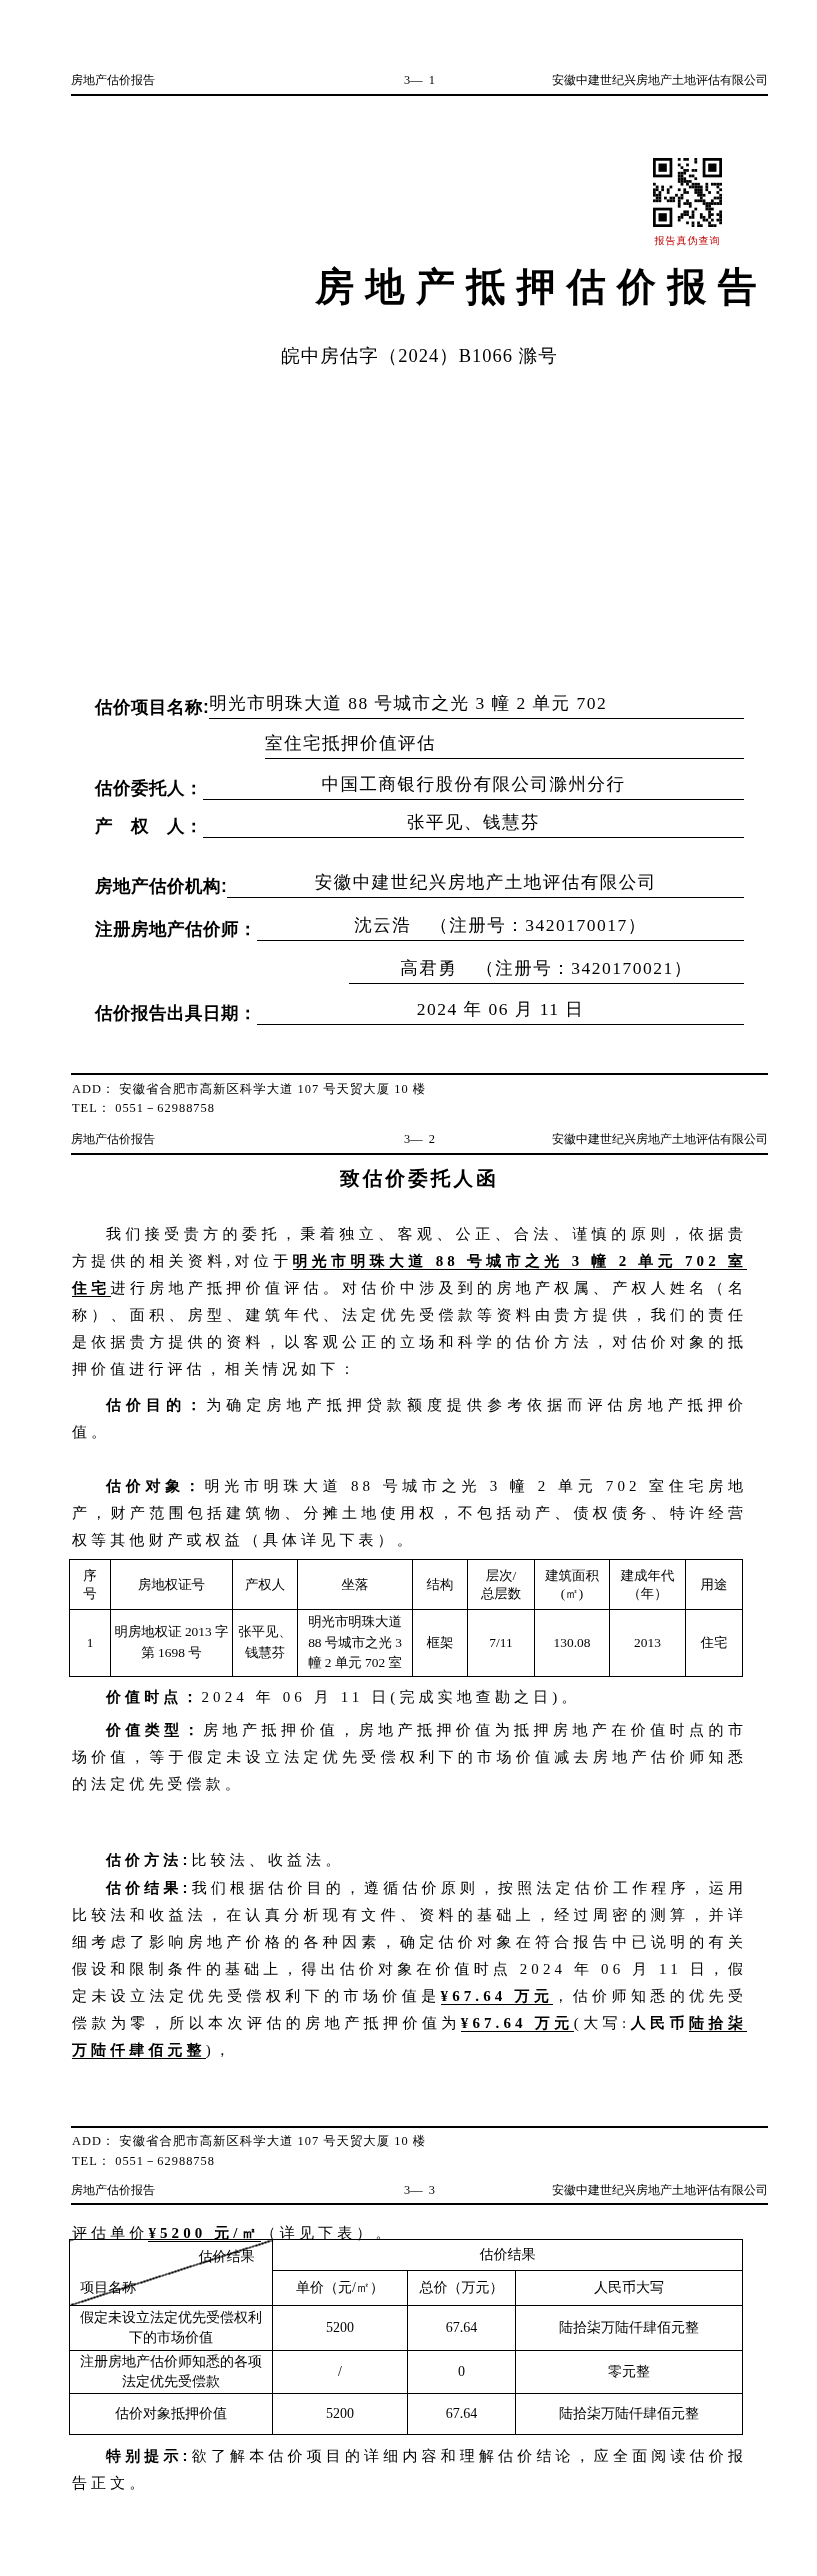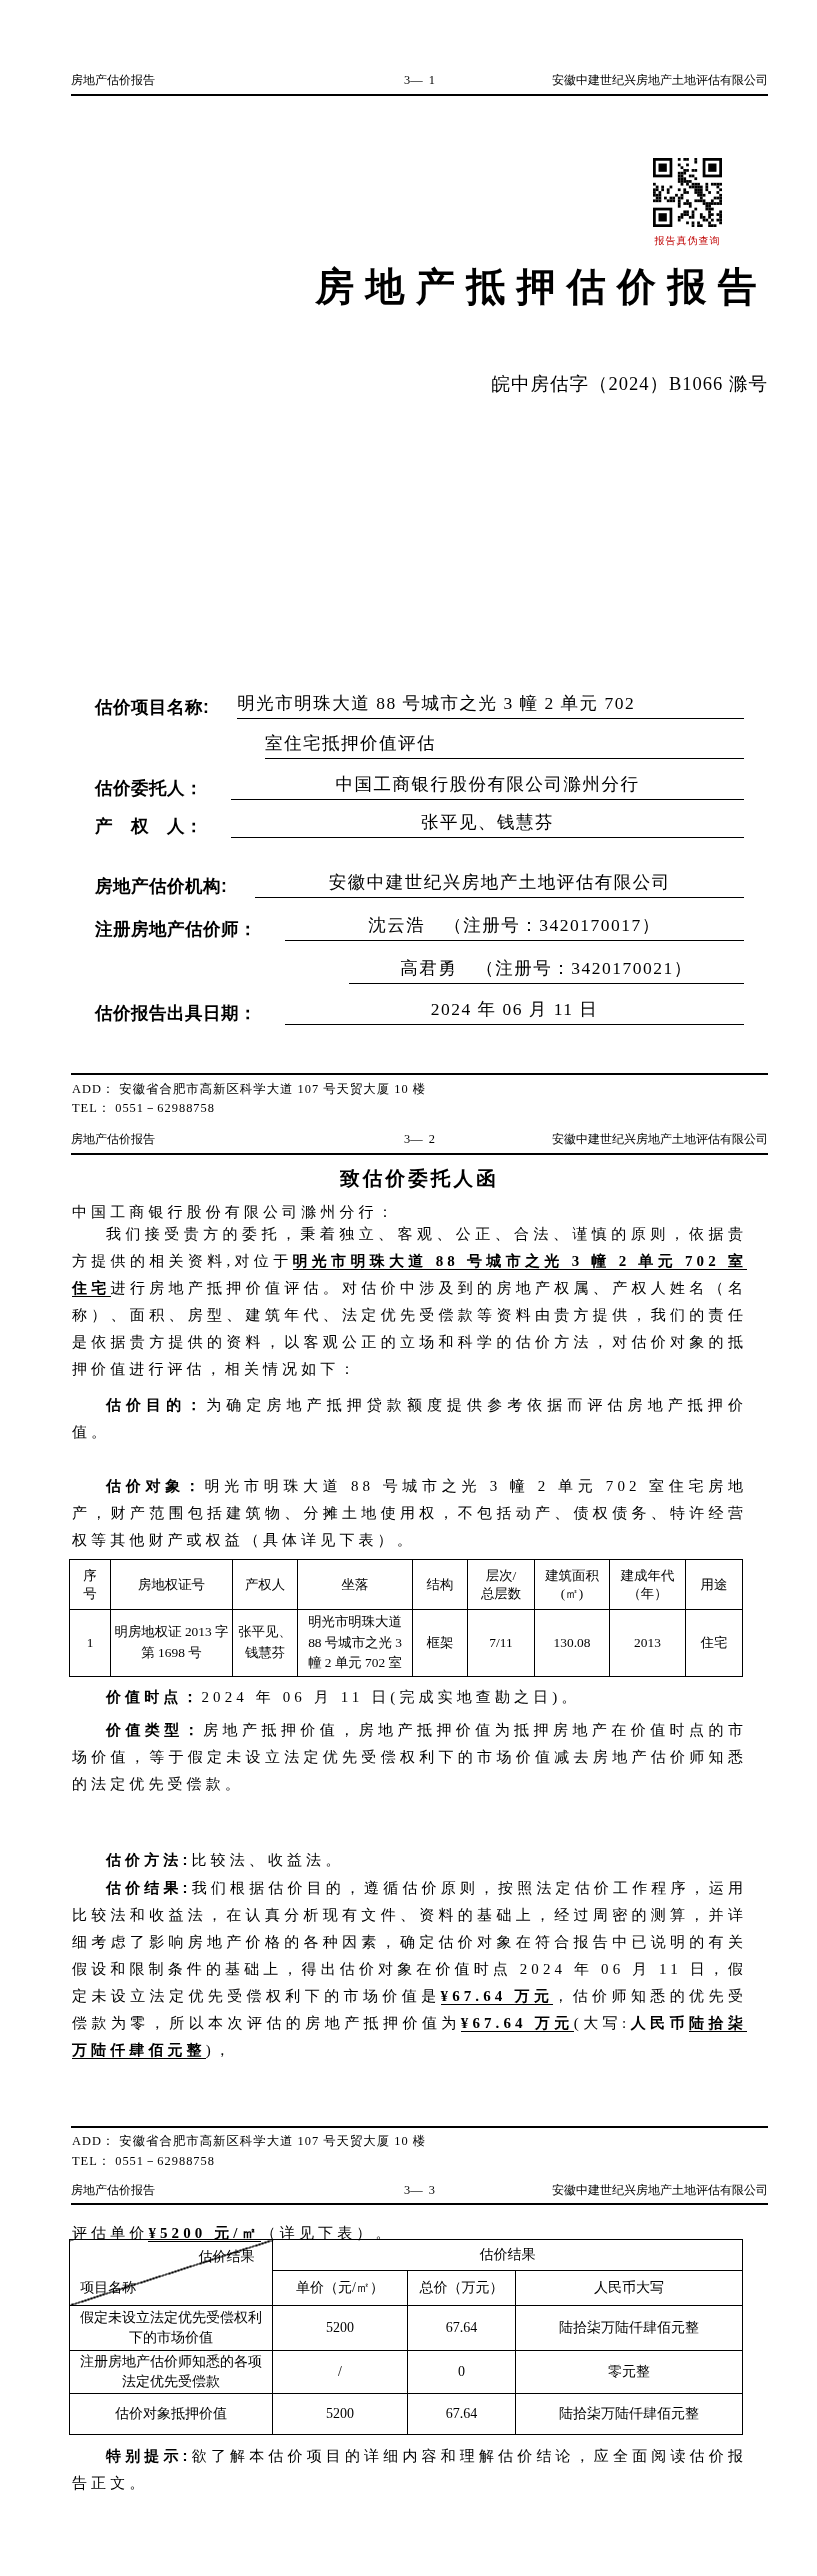--- a/index.html
+++ b/index.html
@@ -12,21 +12,21 @@
   .pghead{left:71px;width:697px;display:grid;grid-template-columns:1fr auto 1fr;align-items:baseline;
           font-size:12px;}
   .pghead .l{justify-self:start;}
   .pghead .c{justify-self:center;font-size:12.4px;white-space:pre;}
   .pghead .r{justify-self:end;}
   .pgfoot{left:72px;font-size:12.4px;letter-spacing:1px;white-space:pre;}
   
   .covtitle{left:71px;width:697px;text-align:right;font-size:39px;font-weight:700;letter-spacing:11.3px;}
   .docno{left:71px;width:697px;text-align:center;font-size:18.5px;letter-spacing:1px;}
   .qrcap{text-align:center;font-size:10px;letter-spacing:1px;}
-  .cov{display:flex;align-items:flex-end;font-size:17.5px;gap:28px;}
+  .cov{display:flex;align-items:flex-end;font-size:17.5px;}
   .cov .lab{white-space:pre;letter-spacing:0.5px;}
   .cov .val{flex:1;border-bottom:1.5px solid #000;text-align:center;letter-spacing:1.5px;
             padding-bottom:3.1px;white-space:pre;}
   .cov .val.left{text-align:left;}
   
   .body-p{font-size:15px;line-height:27px;letter-spacing:4.1px;text-align:justify;width:675px;}
   .indent{text-indent:34px;}
   .b{font-weight:700;}
   .bu{font-weight:700;border-bottom:1.5px solid #000;}
   .lettitle{left:71px;width:697px;text-align:center;font-size:19.6px;letter-spacing:3.1px;}
@@ -226,21 +226,21 @@
       <rect x="96.48" y="0" width="37.52" height="37.52" fill="#000"></rect>
       <rect x="101.84" y="5.36" width="26.8" height="26.8" fill="#fff"></rect>
       <rect x="107.2" y="10.72" width="16.080000000000002" height="16.080000000000002" fill="#000"></rect>
       <rect x="0" y="96.48" width="37.52" height="37.52" fill="#000"></rect>
       <rect x="5.36" y="101.84" width="26.8" height="26.8" fill="#fff"></rect>
       <rect x="10.72" y="107.2" width="16.080000000000002" height="16.080000000000002" fill="#000"></rect>
     </svg>
   <div class="abs qrcap" style="left:636px;top:234px;width:103px;color:#c00000;">报告真伪查询</div>
 
   <div class="abs covtitle" style="top:260px;">房地产抵押估价报告</div>
-  <div class="abs docno" style="top:371px;text-align:right;">皖中房估字（2024）B1066 滁号</div>
+  <div class="abs docno" style="top:343px;">皖中房估字（2024）B1066 滁号</div>
 
   <div class="abs cov" style="left:95px;top:691px;width:649px;">
     <span class="lab hei">估价项目名称:</span>
     <span class="val left">明光市明珠大道 88 号城市之光 3 幢 2 单元 702</span>
   </div>
   <div class="abs cov" style="left:95px;top:772px;width:649px;">
     <span class="lab hei">估价委托人：</span>
     <span class="val">中国工商银行股份有限公司滁州分行</span>
   </div>
   <div class="abs cov" style="left:265px;top:731px;width:479px;">
@@ -271,21 +271,20 @@
   <div class="abs pgfoot" style="top:1100px;">TEL： 0551－62988758</div>
 
   <div class="abs pghead" style="top:1131px;">
     <span class="l">房地产估价报告</span>
     <span class="c">3—  2</span>
     <span class="r">安徽中建世纪兴房地产土地评估有限公司</span>
   </div>
   <div class="rule" style="left:71px;top:1153px;width:697px;"></div>
 
   <div class="abs lettitle hei" style="top:1165px;">致估价委托人函</div>
-  <div class="abs body-p" style="left:72px;top:1199px;">中国工商银行股份有限公司滁州分行：</div>
 
   <div class="abs body-p indent" style="left:72px;top:1221px;">
     <span>我们接受贵方的委托，秉着独立、客观、公正、合法、谨慎的原则，依据贵方提供的相关资料,对位于</span><span class="bu">明光市明珠大道 88 号城市之光 3 幢 2 单元 702 室住宅</span><span>进行房地产抵押价值评估。对估价中涉及到的房地产权属、产权人姓名（名称）、面积、房型、建筑年代、法定优先受偿款等资料由贵方提供，我们的责任是依据贵方提供的资料，以客观公正的立场和科学的估价方法，对估价对象的抵押价值进行评估，相关情况如下：</span>
   </div>
 
   <div class="abs body-p indent" style="left:72px;top:1391px;">
     <span class="b hei" style="font-size:15px;">估价目的：</span><span>为确定房地产抵押贷款额度提供参考依据而评估房地产抵押价值。</span>
   </div>
 
   <div class="abs body-p indent" style="left:72px;top:1472px;">

